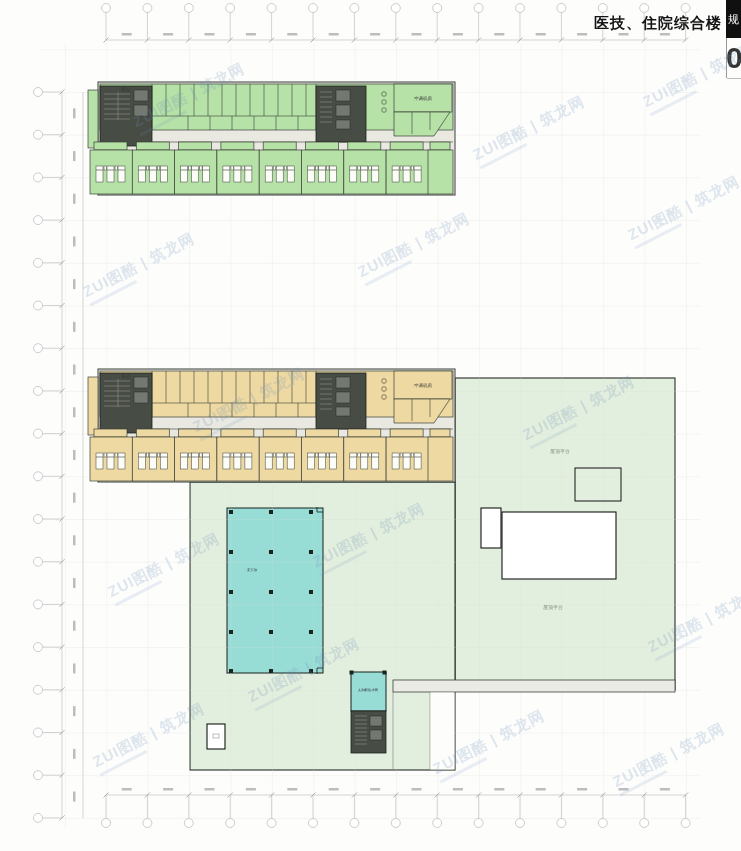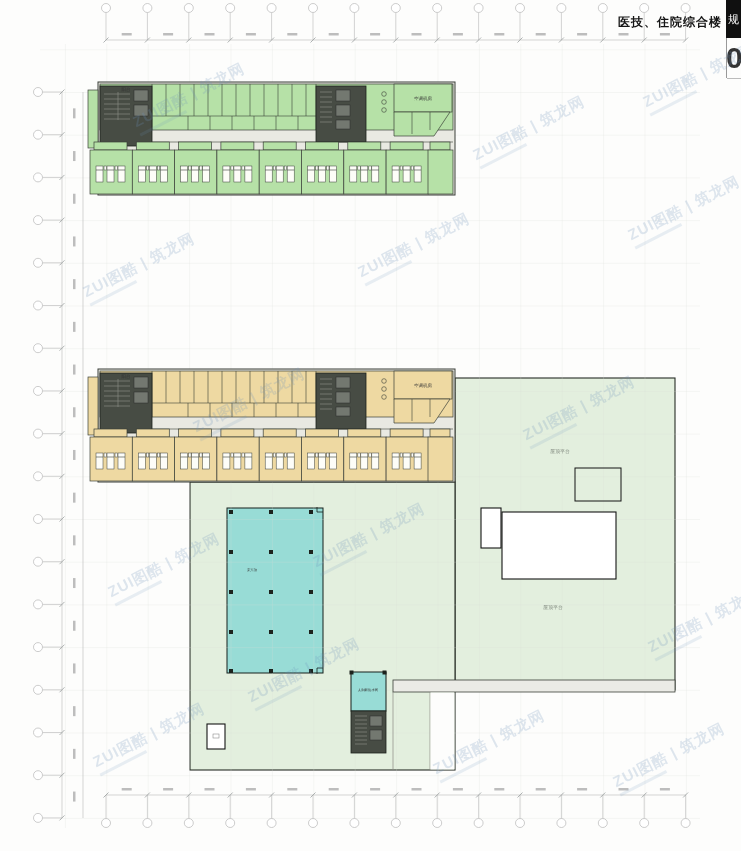--- a/index.html
+++ b/index.html
@@ -20,21 +20,21 @@
   .lbl2{font:5px "Liberation Sans",sans-serif;fill:#7a8278;text-anchor:middle;}
   .lbl3{font:3.4px "Liberation Sans",sans-serif;fill:#333;text-anchor:middle;}
   
   .roof{fill:#e3efde;stroke:#272c26;stroke-width:1.1;}
   .pool{fill:#98dcd6;stroke:#17211c;stroke-width:1;}
   .whitebox{fill:#fff;stroke:#141414;stroke-width:1.1;}
   .band{fill:#ebebe6;stroke:#3a3f38;stroke-width:.8;}
   .col{fill:#1c221d;}
   .dim{stroke:#c2c2c2;stroke-width:.7;fill:none;}
   
-  #title{position:absolute;top:14px;right:19px;font-size:12px;font-weight:bold;
+  #title{position:absolute;top:14px;right:19px;font-size:15px;font-weight:bold;
          letter-spacing:1px;color:#151515;white-space:nowrap;}
   #tb-bar{position:absolute;left:726px;top:0;width:15px;height:38px;background:#101010;
           color:#fff;font-size:11px;display:flex;align-items:center;justify-content:center;}
   #tb-num{position:absolute;left:726px;top:40px;width:15px;height:36px;overflow:hidden;
           font-size:30px;font-weight:bold;color:#333;line-height:36px;}
   #tb-vline{position:absolute;left:726px;top:38px;width:1px;height:40px;background:#999;}
   #tb-hline{position:absolute;left:727px;top:78px;width:14px;height:1px;background:#bbb;}
   
   #wm{position:absolute;inset:0;pointer-events:none;}
   .wm{position:absolute;transform:rotate(-27deg);transform-origin:left top;}

